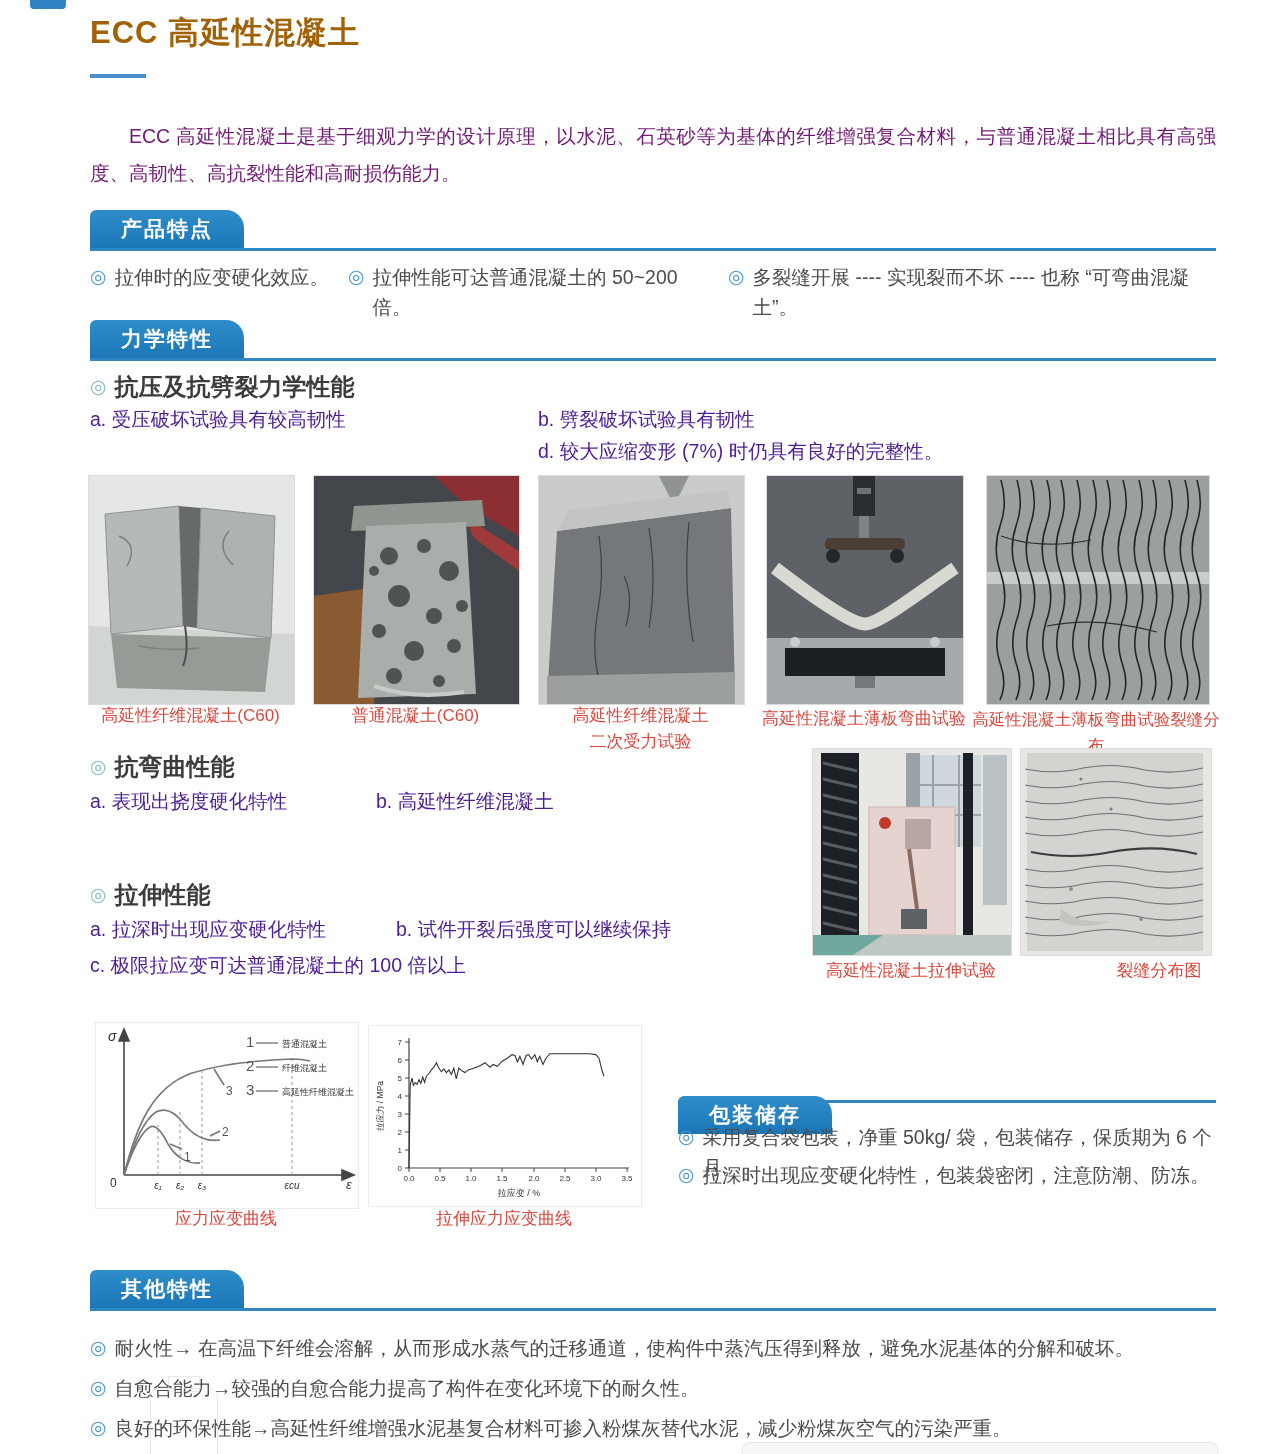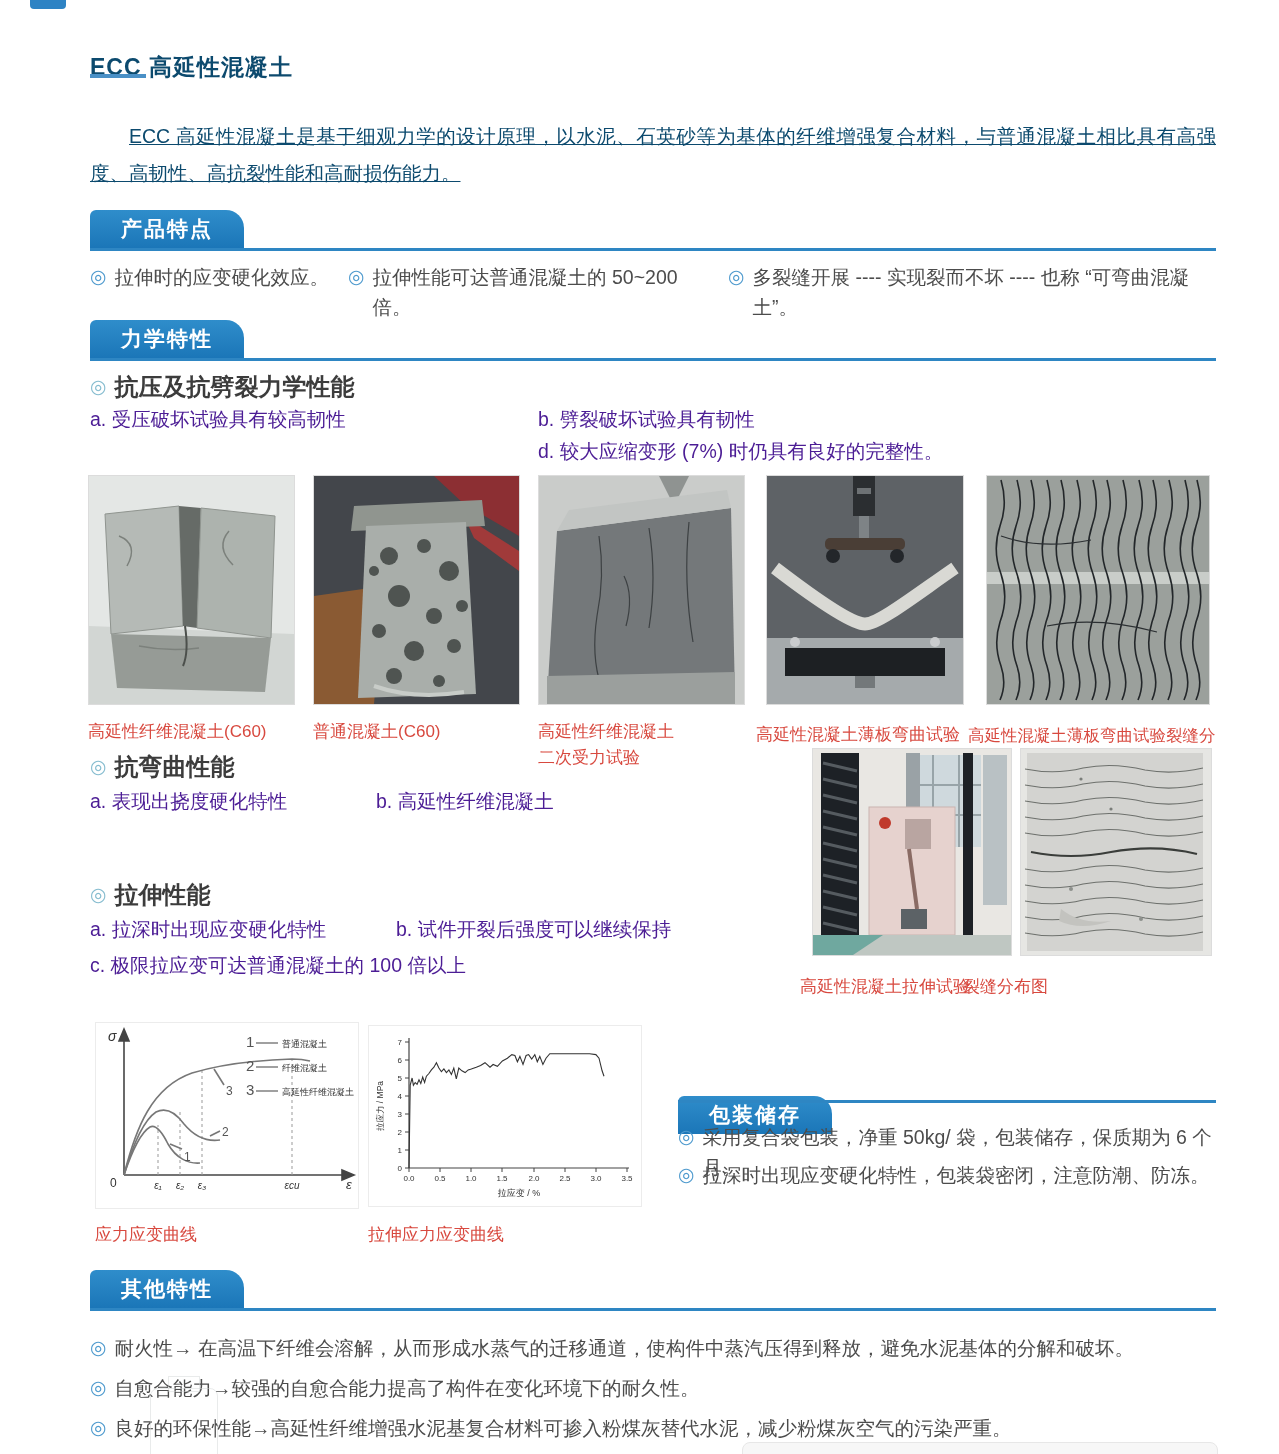--- a/index.html
+++ b/index.html
@@ -1,30 +1,30 @@
 <!DOCTYPE html>
 <html><head>
 <meta charset="utf-8">
 <style>
   html,body{margin:0;padding:0;background:#ffffff;}
   #page{position:relative;width:1279px;height:1454px;background:#ffffff;overflow:hidden;
         font-family:"Liberation Sans","DejaVu Sans",sans-serif;color:#4f4f4f;}
   .abs{position:absolute;}
-  .title{font-size:23px;font-weight:bold;color:#0c4a6e;letter-spacing:1px;margin-top:40px;}
+  .title{font-size:31px;font-weight:bold;color:#a16207;letter-spacing:1px;}
   .title-underline{width:56px;height:4px;background:#4a90c6;}
-  .intro{width:1126px;font-size:19.5px;line-height:37px;color:#0c4a6e;text-indent:2em;text-align:justify;text-decoration:underline;}
+  .intro{width:1126px;font-size:19.5px;line-height:37px;color:#701a75;text-indent:2em;text-align:justify;}
   .tab{height:38px;line-height:38px;width:154px;text-align:center;color:#fff;font-size:21px;font-weight:bold;
        background:linear-gradient(#2f8dcb,#1b76b8);border-radius:6px 18px 0 0;letter-spacing:2px;}
   .tabline{height:3px;background:#2e86c3;}
   .bullet{display:flex;align-items:flex-start;font-size:19.5px;color:#4c4c4c;line-height:30px;}
   .bico{color:#4e9ace;margin-right:8px;font-size:19px;line-height:30px;}
   .bico-teal{color:#85bccf;margin-right:8px;font-size:19px;line-height:30px;}
   .subhead{font-size:24px;font-weight:bold;color:#3c3c3c;}
   .item{font-size:19.5px;color:#4c1d95;}
-  .figcap{color:#d8493f;font-size:17px;line-height:26px;margin-top:16px;}
+  .figcap{color:#d8493f;font-size:17px;text-align:center;line-height:26px;}
   .fig{border:1px solid #dcdcdc;background:#eee;overflow:hidden;}
   .chartbox{background:#fff;border:1px solid #ececec;}
   .faint{opacity:0.45;}
   svg{display:block;}
 </style>
 </head>
 <body>
 
 <div id="page">
 
@@ -215,21 +215,21 @@
       </g>
       <path d="M10,103 q40,8 80,0 q45,-8 86,2" stroke="#3a3d3a" stroke-width="2.2" fill="none"></path>
       <circle cx="60" cy="30" r="1.6" fill="#7a7d79"></circle>
         <circle cx="90" cy="60" r="1.6" fill="#7a7d79"></circle>
       <circle cx="50" cy="140" r="2" fill="#8d908c"></circle>
         <circle cx="120" cy="170" r="2" fill="#8d908c"></circle>
       <path d="M40,160 q20,16 50,12 q-30,10 -52,0 z" fill="#c3c3bf"></path>
     </svg>
   </div>
   <div class="abs figcap" style="left:800px;top:958px;width:222px;">高延性混凝土拉伸试验</div>
-  <div class="abs figcap" style="left:963px;top:958px;width:198px;">裂缝分布图</div>
+  <div class="abs figcap" style="left:1060px;top:958px;width:198px;">裂缝分布图</div>
 
   <div class="abs bullet" style="left:90px;top:880px;">
     <span class="bico-teal">◎</span>
     <span class="subhead">拉伸性能</span>
   </div>
   <div class="abs item" style="left:90px;top:916px;">a. 拉深时出现应变硬化特性</div>
   <div class="abs item" style="left:396px;top:916px;">b. 试件开裂后强度可以继续保持</div>
   <div class="abs item" style="left:90px;top:952px;">c. 极限拉应变可达普通混凝土的 100 倍以上</div>
 
   <div class="abs chartbox" style="left:95px;top:1022px;width:262px;height:185px;">

